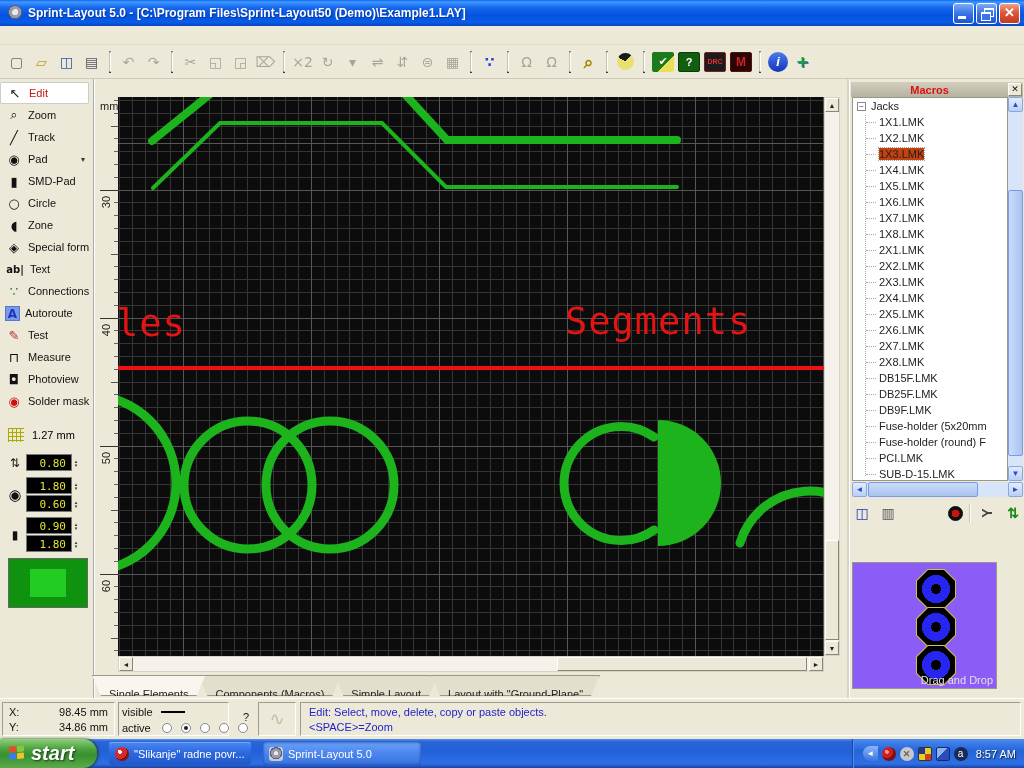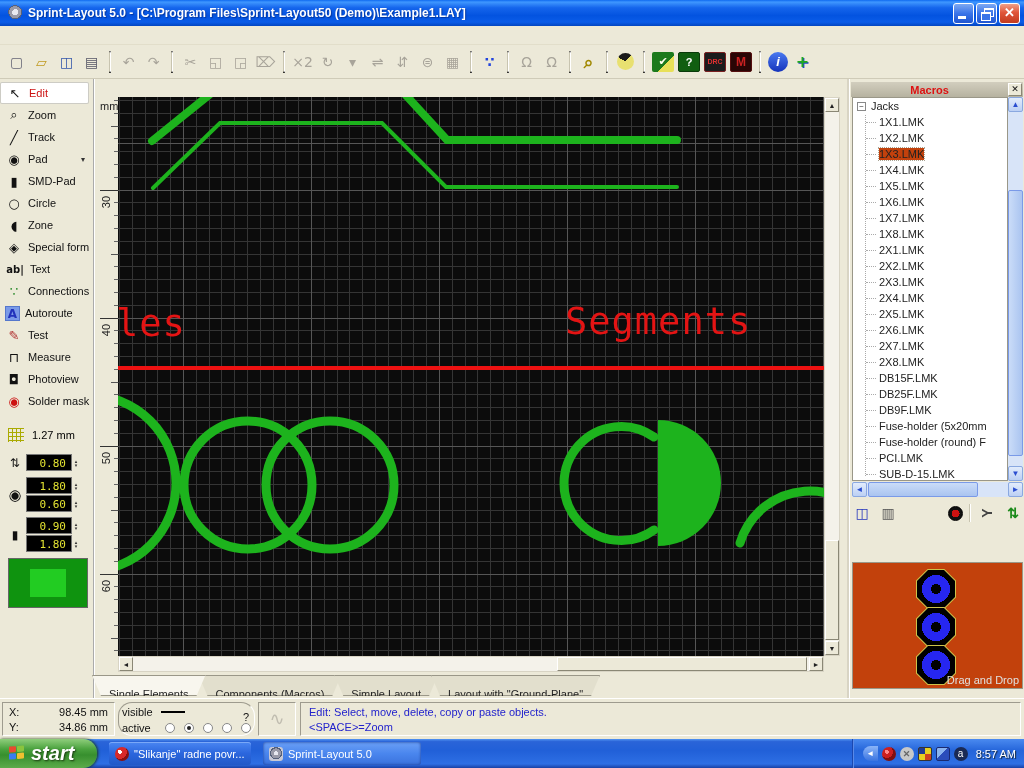--- a/index.html
+++ b/index.html
@@ -137,35 +137,35 @@
   .mhthumb { position:absolute; left:16px; top:0; width:110px; height:15px; background:linear-gradient(180deg,#cadcf8,#aac4f0); border:1px solid #7a9ae8; border-radius:2px; }
   .mtoolbar { position:absolute; left:2px; top:421px; width:171px; height:26px; display:flex; align-items:center; gap:6px; }
   .mtb { width:20px; height:20px; display:flex; align-items:center; justify-content:center; font-size:14px; background:none; border:none; }
   .mtb.floppy { color:#2233bb; }
   .mtb.trash { color:#555; }
   .rec { width:15px; height:15px; border-radius:50%; background:radial-gradient(circle,#cc1111 0 4px,#111 4px); border:1px solid #000; }
   .mtb.fork { color:#444; transform:rotate(-90deg); font-weight:bold; }
   .mtb.renum { color:#1a8a1a; font-weight:bold; }
   .msep { width:1px; height:18px; border-left:1px solid #c8c4b0; border-right:1px solid #fff; }
   .mtbspacer { flex:1; }
-  .mpreview { position:absolute; left:2px; top:483px; width:171px; height:127px; background:#c2410c; border:1px solid #9a9788; overflow:hidden; }
+  .mpreview { position:absolute; left:2px; top:483px; width:145px; height:127px; background:#8b5cf6; border:1px solid #9a9788; overflow:hidden; }
   .padcol { position:absolute; left:63px; top:8px; display:flex; flex-direction:column; }
   .pad-oct { position:relative; width:40px; height:40px; margin-top:-2px; background:#ccc24a;
      clip-path:polygon(29% 0,71% 0,100% 29%,100% 71%,71% 100%,29% 100%,0 71%,0 29%); }
   .pad-oct .oin { position:absolute; inset:1px; background:#000; clip-path:polygon(29% 0,71% 0,100% 29%,100% 71%,71% 100%,29% 100%,0 71%,0 29%); }
   .pad-ring { position:absolute; left:4px; top:4px; width:32px; height:32px; border-radius:50%;
      background:radial-gradient(circle,#000 0 5px,#2626f0 5px 14px,#000 14px); }
   .draghint { position:absolute; right:3px; bottom:2px; color:#e0e0e0; }
 
   
   .statusbar { position:absolute; left:0; top:698px; width:1024px; height:41px; background:#ece9d8; border-top:1px solid #fff; }
   .sunken { border:1px solid; border-color:#9e9b8e #fff #fff #9e9b8e; }
   .sb-xy { position:absolute; left:2px; top:3px; width:113px; height:34px; padding:2px 6px; color:#111; }
   .sb-xy div { display:flex; justify-content:space-between; line-height:15px; }
-  .sb-layers { position:absolute; left:118px; top:3px; width:137px; height:34px; padding:1px 3px;border-radius:14px; }
+  .sb-layers { position:absolute; left:118px; top:3px; width:111px; height:34px; padding:1px 3px; }
   .lrow { display:flex; align-items:center; height:16px; gap:3px; }
   .lrow .cap { width:36px; color:#111; }
   .layerbar { background:#000; display:flex; gap:4px; padding:1px 4px; font-weight:bold; }
   .radios { display:flex; gap:9px; padding-left:8px; }
   .radio { width:10px; height:10px; border-radius:50%; border:1px solid #888; background:#fff; position:relative; }
   .radio.on::after { content:""; position:absolute; left:2px; top:2px; width:4px; height:4px; border-radius:50%; background:#222; }
   .sb-q { position:absolute; left:243px; top:12px; color:#111; }
   .sb-iconpanel { position:absolute; left:258px; top:3px; width:38px; height:34px; display:flex; align-items:center; justify-content:center; color:#c0bdb0; font-size:18px; }
   .sb-hint { position:absolute; left:300px; top:3px; width:721px; height:34px; padding:2px 8px; color:#2222cc; line-height:15px; }
 

